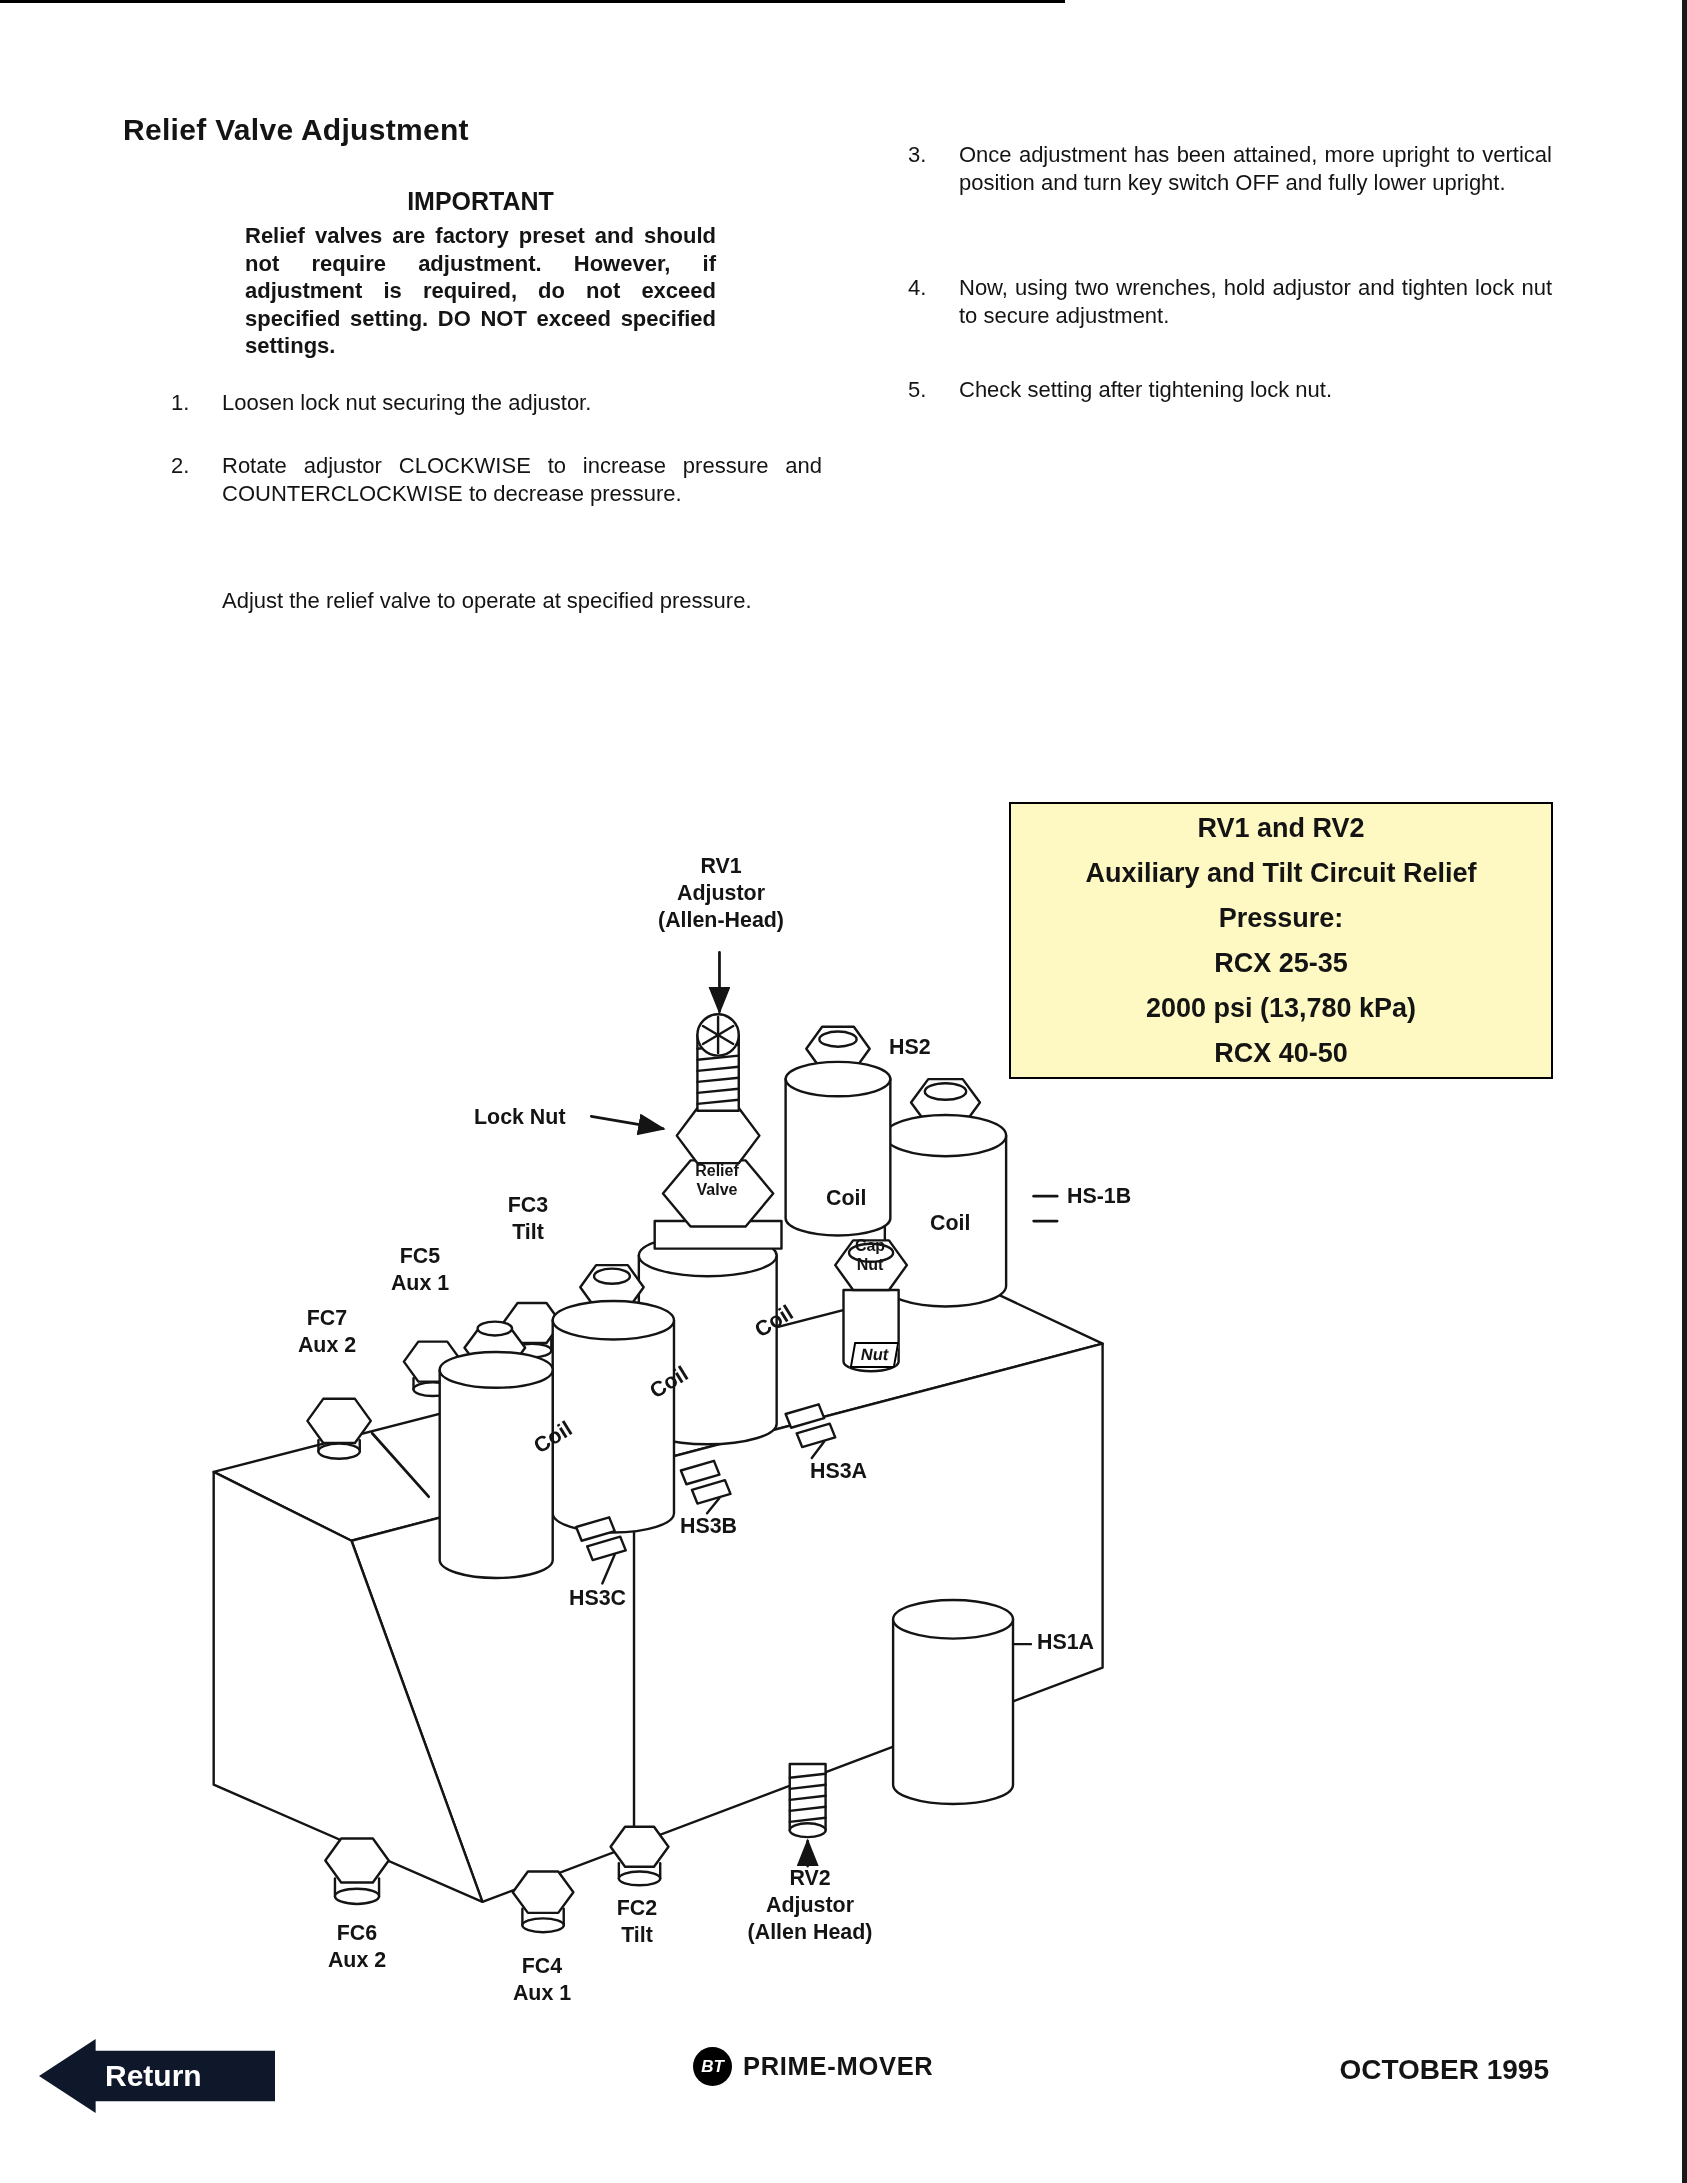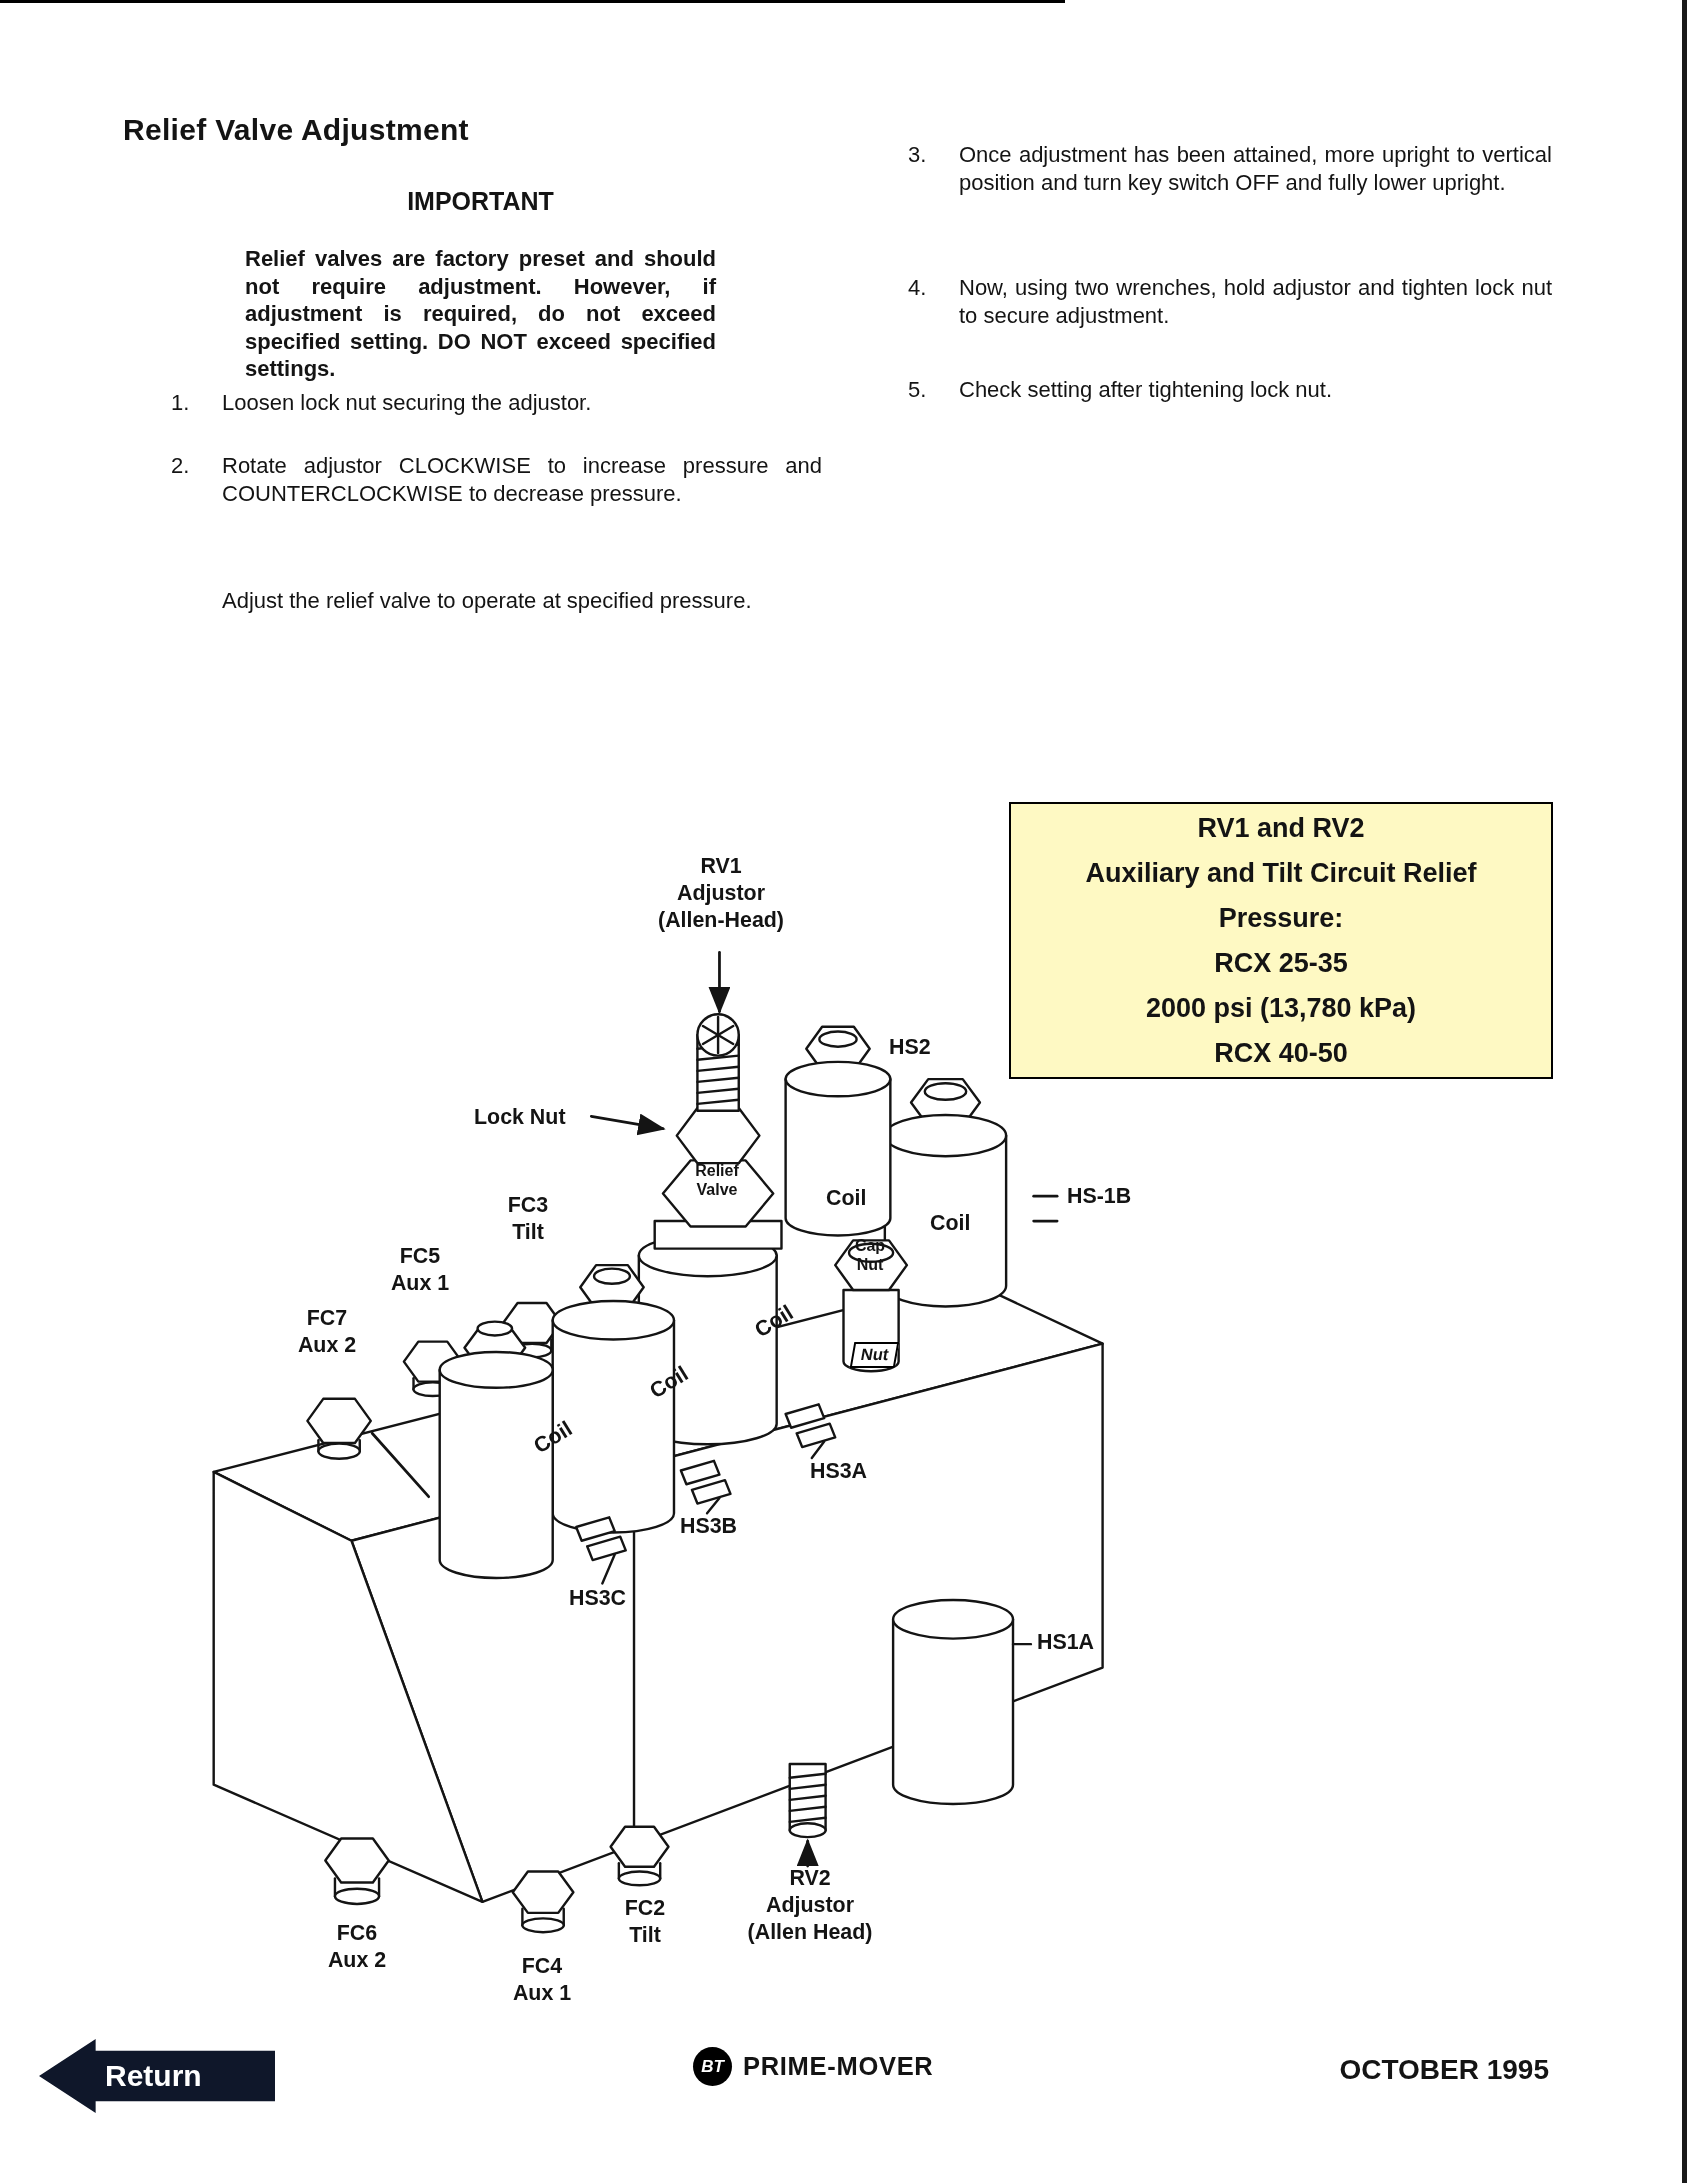--- a/index.html
+++ b/index.html
@@ -1,21 +1,21 @@
 <!DOCTYPE html>
 <html style="font-size:11px"><head>
 <meta charset="utf-8">
 <style>
   *{margin:0;padding:0;box-sizing:border-box;}
   html,body{width:1687px;height:2183px;}
   body{position:relative;background:#ffffff;color:#141414;font-family:"Liberation Sans",sans-serif;overflow:hidden;}
   .abs{position:absolute;}
   .title{left:123px;top:113px;font-size:30px;font-weight:700;letter-spacing:0.3px;z-index:2;}
   .imp{left:245px;top:187px;width:471px;z-index:2;}
-  .imp-h{text-align:center;font-size:25px;font-weight:700;margin-bottom:29px;}
+  .imp-h{text-align:center;font-size:25px;font-weight:700;margin-bottom:6px;}
   .imp-b{font-size:22px;font-weight:700;line-height:27.6px;text-align:justify;}
   .step{display:flex;font-size:22px;line-height:28px;z-index:2;}
   .step .num{width:51px;flex:none;}
   .step .txt{flex:1;text-align:justify;}
   #step1{left:171px;top:389px;width:651px;}
   #step2{left:171px;top:452px;width:651px;}
   #note{left:222px;top:587px;width:600px;font-size:22px;line-height:28px;z-index:2;}
   #step3{left:908px;top:141px;width:644px;}
   #step4{left:908px;top:274px;width:644px;}
   #step5{left:908px;top:376px;width:644px;}
@@ -39,21 +39,21 @@
   #lbl-fc7{left:327px;top:1305px;}
   #lbl-coil3{left:757px;top:1319px;}
   #lbl-nut{left:852px;top:1342px;font-size:16.5px;line-height:19.3px;border:2.1px solid #000;background:#fff;padding:1.4px 6.9px;transform:skewX(-10deg);}
   #lbl-coil2{left:652px;top:1380px;}
   #lbl-hs3a{left:790px;top:1458px;margin-left:20px;}
   #lbl-coil1{left:536px;top:1435px;}
   #lbl-hs3b{left:680px;top:1513px;}
   #lbl-hs3c{left:569px;top:1585px;}
   #lbl-hs1a{left:1037px;top:1629px;}
   #lbl-rv2{left:810px;top:1865px;}
-  #lbl-fc2{left:637px;top:1895px;margin-left:8px;}
+  #lbl-fc2{left:637px;top:1895px;}
   #lbl-fc6{left:357px;top:1920px;}
   #lbl-fc4{left:542px;top:1953px;}
   #diagram-svg{left:0;top:0;z-index:1;}
   .return{left:39px;top:2039px;width:236px;height:74px;background:#0f172a;color:#fff;z-index:2;
     clip-path:polygon(0 50%,24% 0,24% 16%,100% 16%,100% 84%,24% 84%,24% 100%);cursor:pointer;}
   .return span{position:absolute;left:66px;top:50%;transform:translateY(-50%);font-size:30px;font-weight:700;}
   .brand{left:693px;top:2047px;display:flex;align-items:center;gap:11px;z-index:2;}
   .badge{width:39px;height:39px;border-radius:50%;background:#000;color:#fff;display:flex;align-items:center;justify-content:center;font-size:17px;font-weight:700;font-style:italic;}
   .brand-name{font-size:25.5px;font-weight:700;letter-spacing:0.7px;}
   .date{right:138px;top:2054px;font-size:28px;font-weight:700;z-index:2;}

